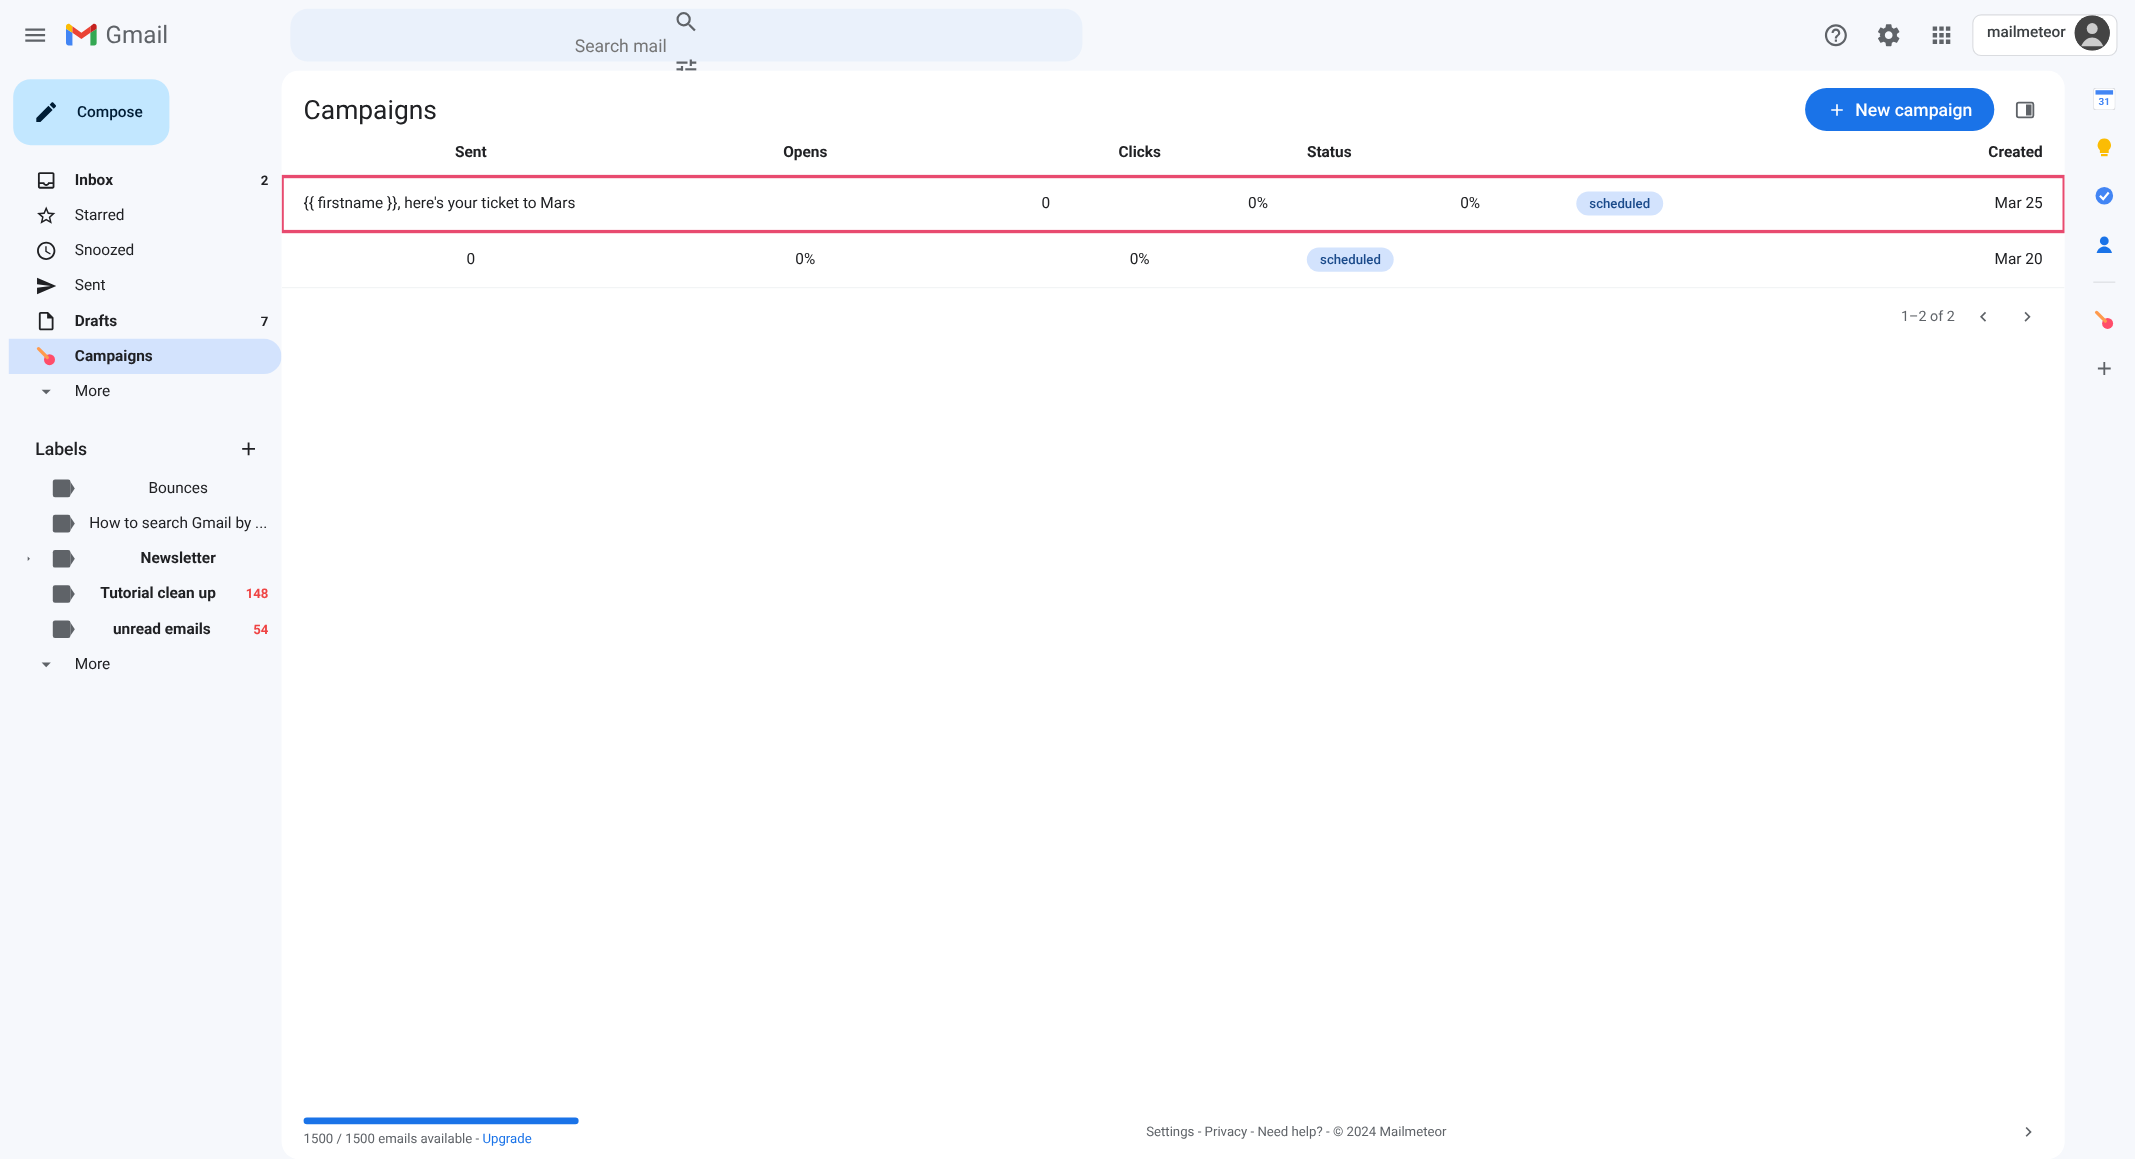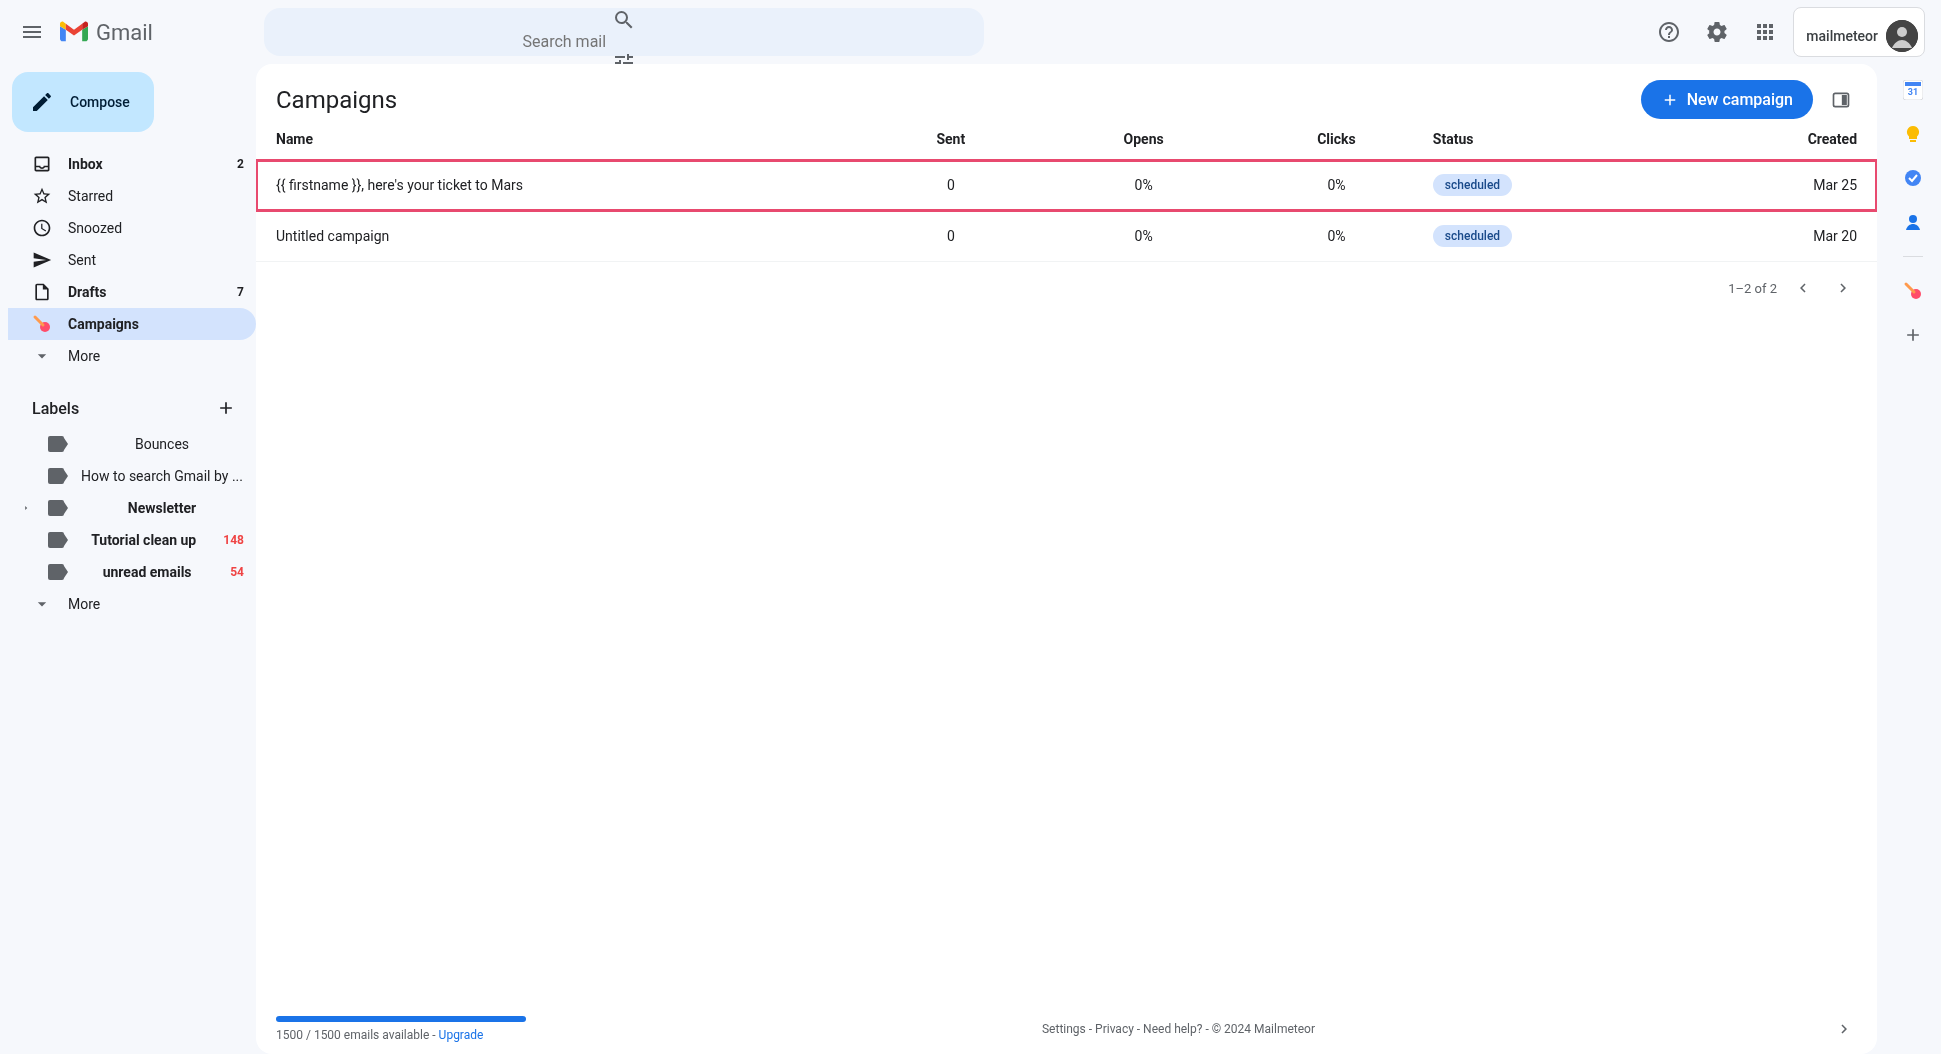--- a/index.html
+++ b/index.html
@@ -11,21 +11,21 @@
 .header-left { display: flex; align-items: center; min-width: 248px; }
 .menu-btn { width: 48px; height: 48px; display: flex; align-items: center; justify-content: center; border-radius: 50%; cursor: pointer; }
 .logo-wrap { display: flex; align-items: center; gap: 8px; padding-left: 4px; }
 .logo-text { font-size: 22px; color: #5f6368; font-weight: 400; }
 .gmail-logo { width: 28px; height: 22px; }
 .search-wrap { flex: 1; max-width: 720px; }
 .search-bar { display: flex; align-items: center; background: #eaf1fb; border-radius: 16px; height: 48px; padding: 0 8px; flex-direction: column; }
 .search-bar input { flex: 1; border: none; background: transparent; font-size: 16px; outline: none; padding: 0 8px; color: #5f6368; }
 .icon-btn { width: 40px; height: 40px; display: flex; align-items: center; justify-content: center; border-radius: 50%; cursor: pointer; color: #5f6368; }
 .header-right { display: flex; align-items: center; gap: 8px; margin-left: auto; padding-right: 8px; }
-.account-chip { display: flex; align-items: center; gap: 8px; border: 1px solid #dadce0; border-radius: 8px; padding: 12px 6px 4px 12px; background: #fff; cursor: pointer; }
+.account-chip { display: flex; align-items: center; gap: 8px; border: 1px solid #dadce0; border-radius: 8px; padding: 0 6px 4px 12px; background: #fff; cursor: pointer; }
 .account-chip span { font-size: 14px; font-weight: 500; color: #3c4043; }
 .avatar { width: 32px; height: 32px; border-radius: 50%; background: #333; display: flex; align-items: center; justify-content: center; color: #fff; overflow: hidden; }
 
 
 .body-wrap { display: flex; flex: 1; overflow: hidden; }
 
 
 .sidebar { width: 256px; padding: 8px 0 8px 8px; overflow-y: auto; }
 .compose-btn { display: flex; align-items: center; gap: 16px; background: #c2e7ff; border: none; border-radius: 16px; padding: 18px 24px 18px 18px; font-size: 14px; font-weight: 500; color: #001d35; cursor: pointer; margin-bottom: 16px; margin-left: 4px; }
 .nav-item { display: flex; align-items: center; gap: 16px; height: 32px; padding: 0 12px 0 24px; border-radius: 0 16px 16px 0; cursor: pointer; font-size: 14px; color: #202124; }
@@ -295,38 +295,36 @@
                 <rect x="3" y="4" width="18" height="16" rx="2" fill="none" stroke="#5f6368" stroke-width="2"></rect>
                 <rect x="13" y="6" width="6" height="12" fill="#5f6368"></rect>
               </svg>
           </div>
         </div>
       </div>
 
 
       <div class="table-wrap">
         <div class="table-header">
-          <div class="col-name">Name</div>
           <div class="col-sent">Sent</div>
           <div class="col-opens">Opens</div>
           <div class="col-clicks">Clicks</div>
           <div class="col-status">Status</div>
           <div class="col-created">Created</div>
         </div>
         <div id="table-rows">
             <div class="table-row highlighted">
               <div class="col-name">{{ firstname }}, here's your ticket to Mars</div>
               <div class="col-sent">0</div>
               <div class="col-opens">0%</div>
               <div class="col-clicks">0%</div>
               <div class="col-status"><span class="status-chip">scheduled</span></div>
               <div class="col-created">Mar 25</div>
             </div>
             <div class="table-row">
-              <div class="col-name">Untitled campaign</div>
               <div class="col-sent">0</div>
               <div class="col-opens">0%</div>
               <div class="col-clicks">0%</div>
               <div class="col-status"><span class="status-chip">scheduled</span></div>
               <div class="col-created">Mar 20</div>
             </div>
           </div>
 
         <div class="pagination">
           <span>1–2 of 2</span>

